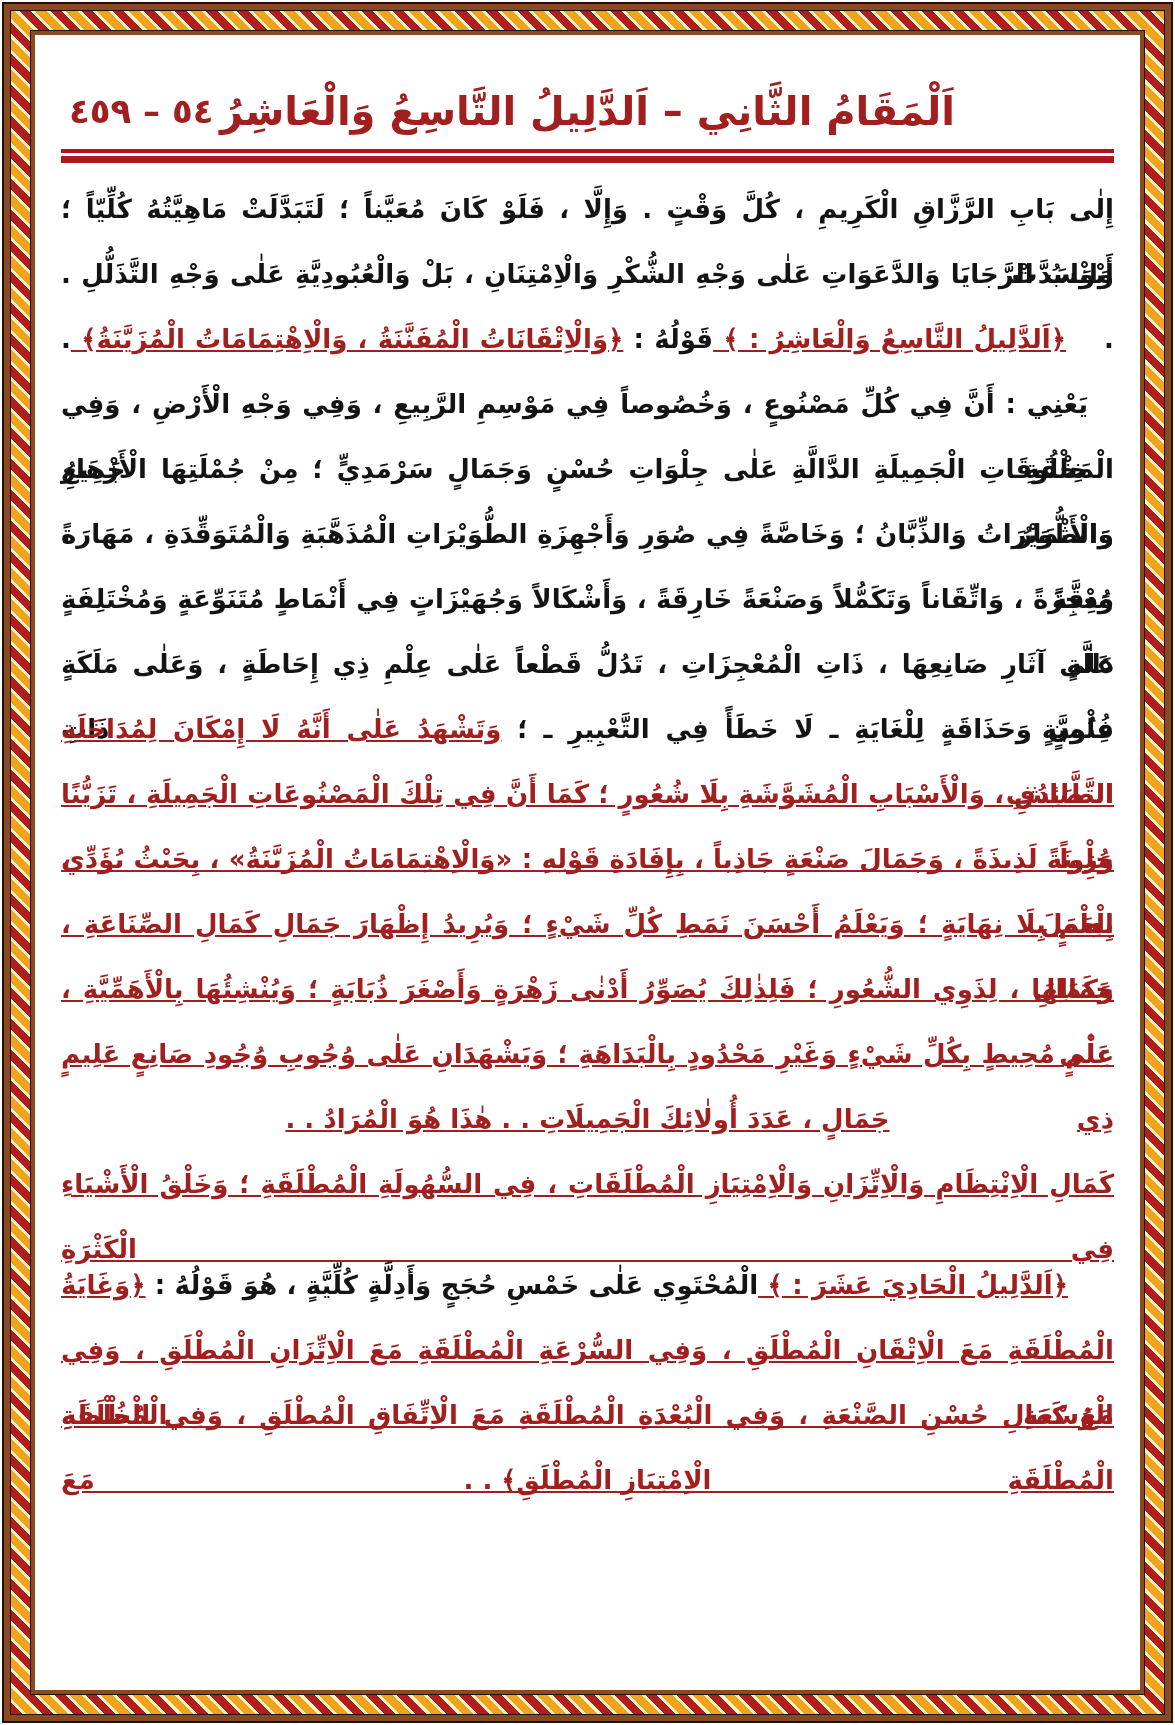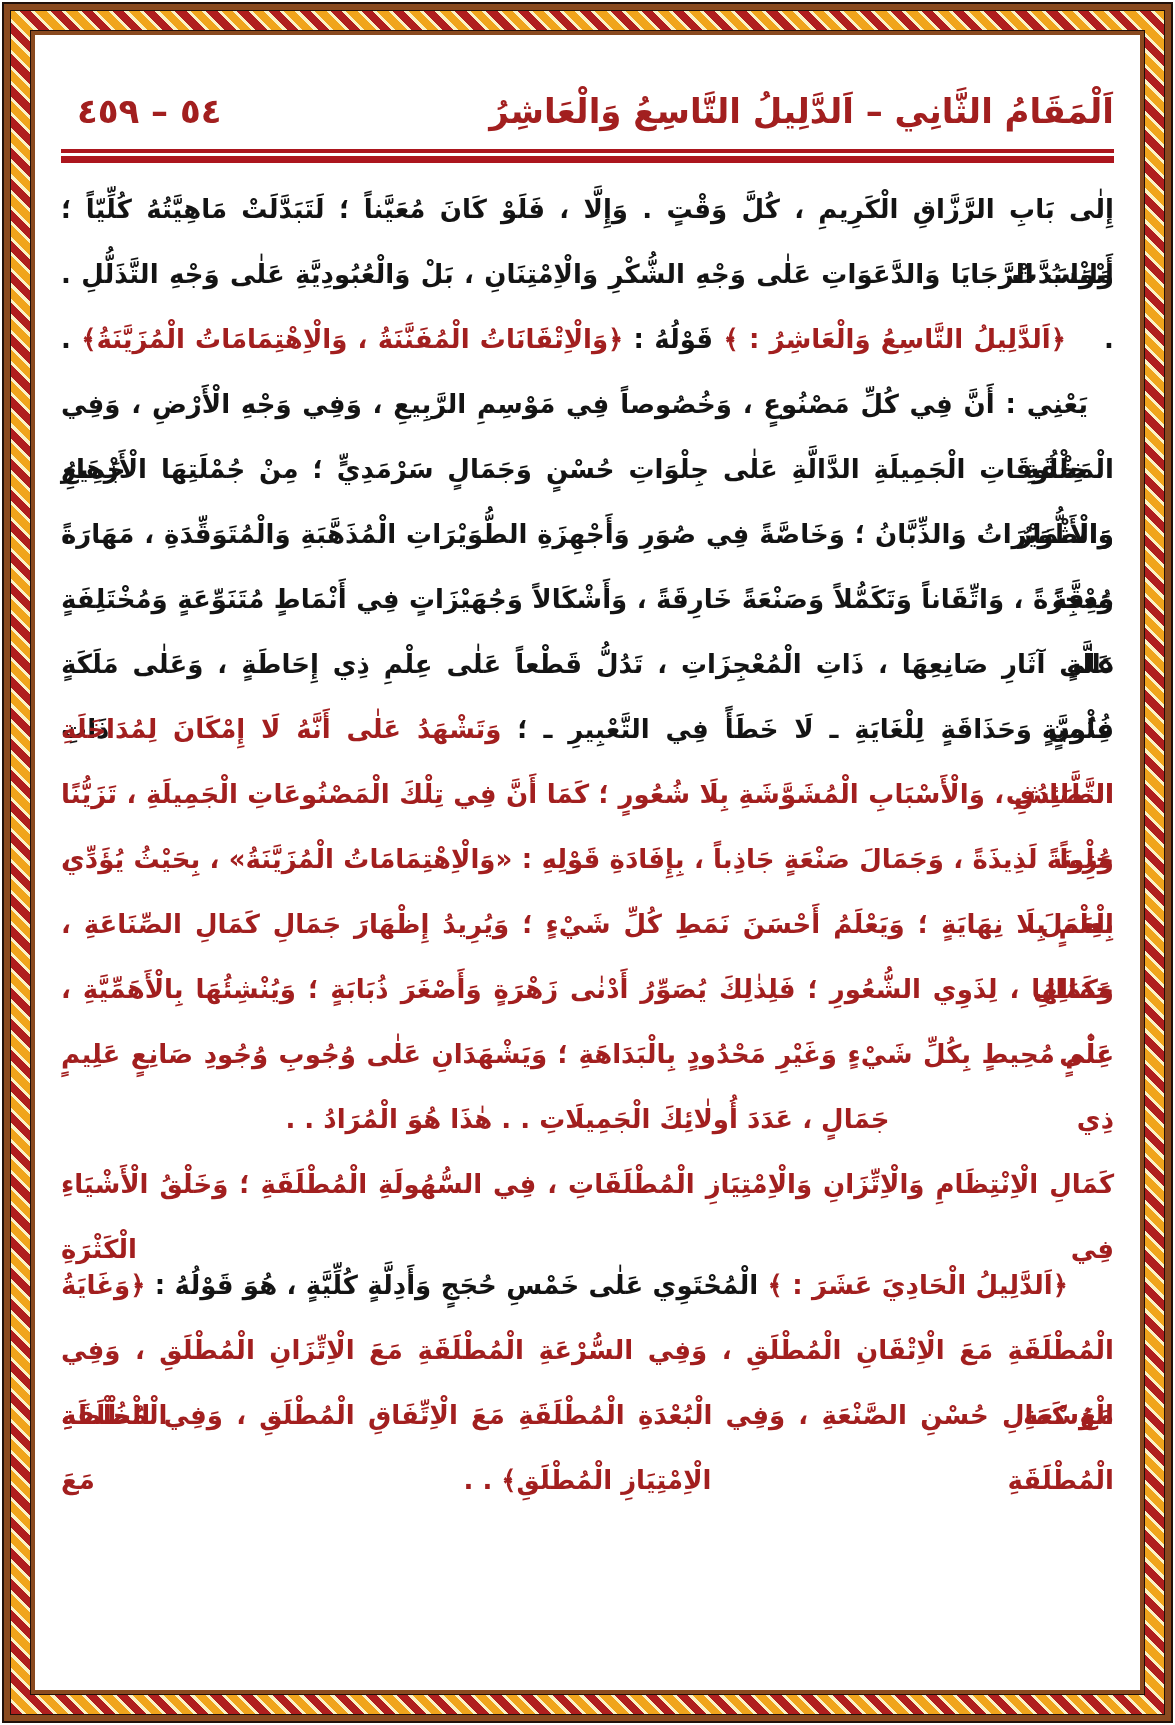--- a/index.html
+++ b/index.html
@@ -29,37 +29,37 @@
       var(--frame-red) 0 8px,
       var(--frame-cream) 8px 11px,
       var(--frame-yellow) 11px 19px,
       var(--frame-cream) 19px 22px) 19;
   }
   .f-brown-b{border:4px solid var(--frame-brown);}
   
   .content{width:100%;height:100%;box-sizing:border-box;padding:0 26px;}
   .header{position:relative;margin-top:46px;height:60px;}
   .page-numbers{
-    position:absolute;left:16px;top:0;line-height:60px;
+    position:absolute;left:8px;top:0;line-height:60px;
     font-size:34px;font-weight:bold;color:var(--accent-red);
     white-space:nowrap;
   }
   .page-title{
-    text-align:right;line-height:60px;font-size:34px;font-weight:bold;
+    text-align:center;line-height:60px;font-size:40px;font-weight:bold;
     color:var(--accent-red);white-space:nowrap;
   }
   .rules{margin-top:8px;}
   .rule-a{height:4px;background:var(--rule-red);}
   .rule-b{height:7px;background:var(--rule-red);margin-top:3px;}
   .text-body{margin-top:14px;font-size:26px;font-weight:bold;color:var(--text-black);}
   .line{height:65px;line-height:65px;}
   .line.align-justify{text-align:justify;text-align-last:justify;}
   .line.align-center{text-align:right;text-align-last:center;}
   .seg.black{color:var(--text-black);}
-  .seg.red{color:var(--accent-red);}
+  .seg.red{color:var(--accent-red);text-decoration:underline;}
 </style>
 </head>
 <body>
 
 <div class="page">
   <div class="frame-outer">
     <div class="f-fill f-brown-a">
       <div class="f-fill f-line">
         <div class="f-fill f-pattern">
           <div class="f-fill f-line">

